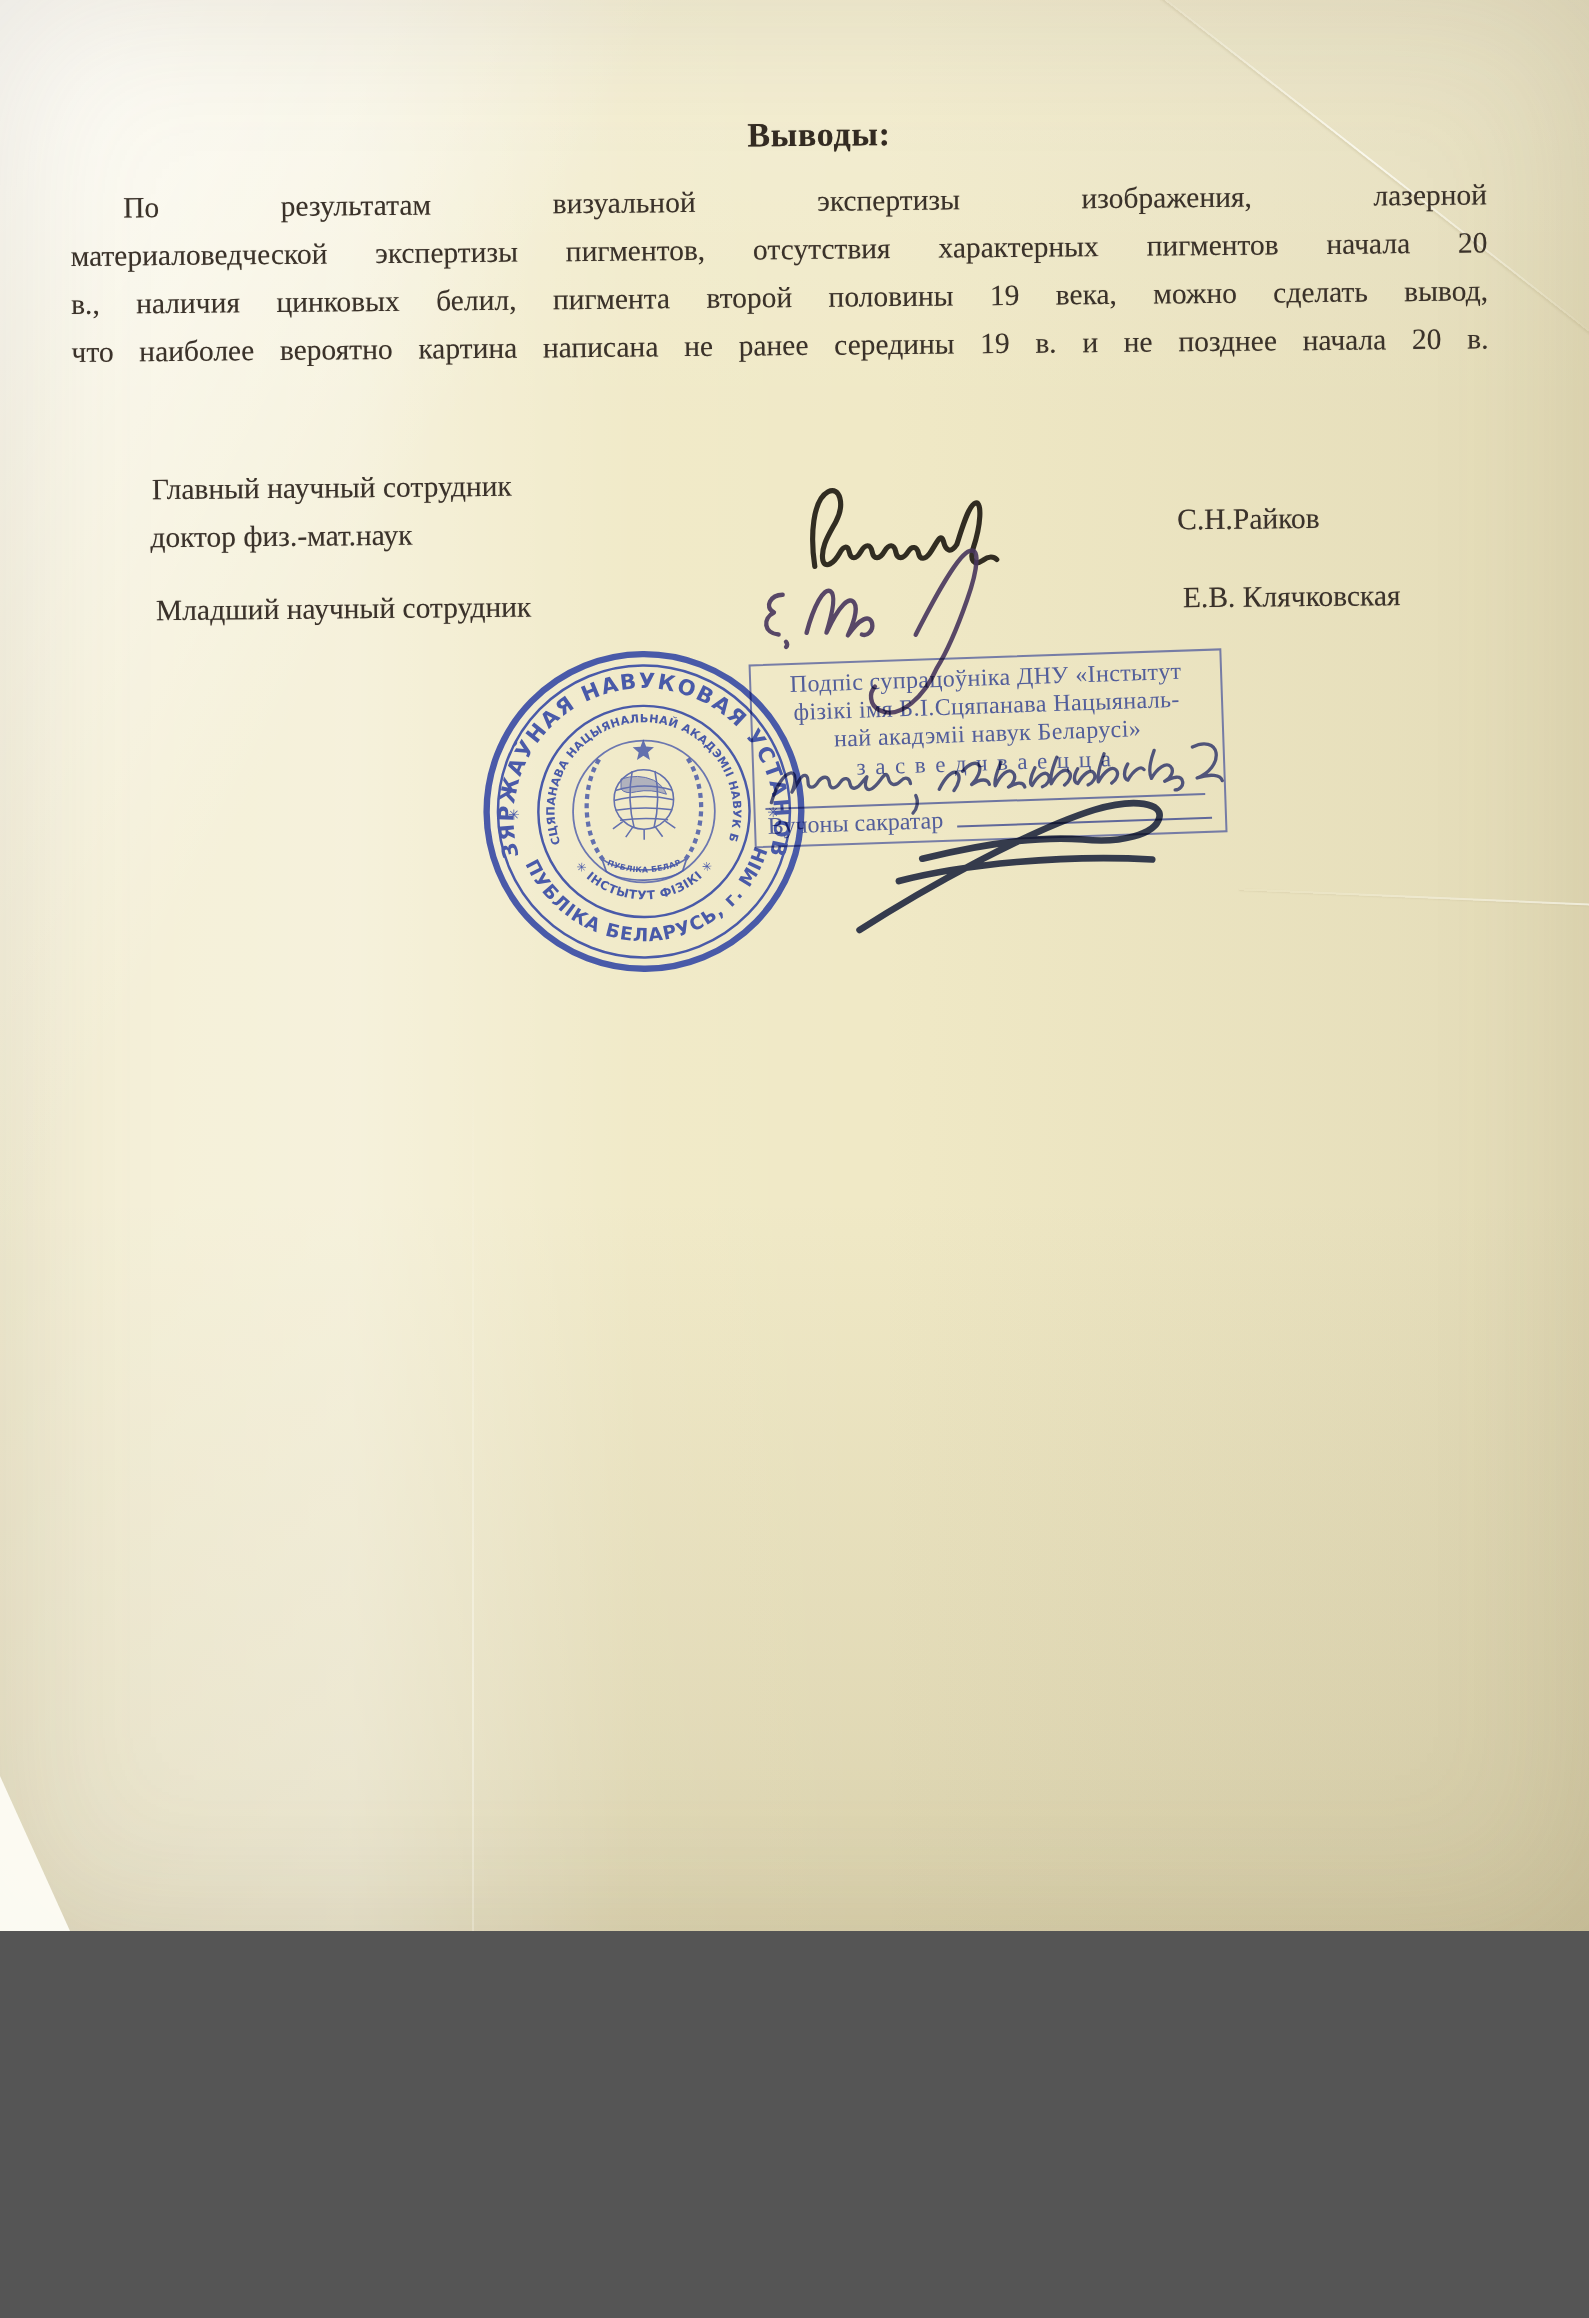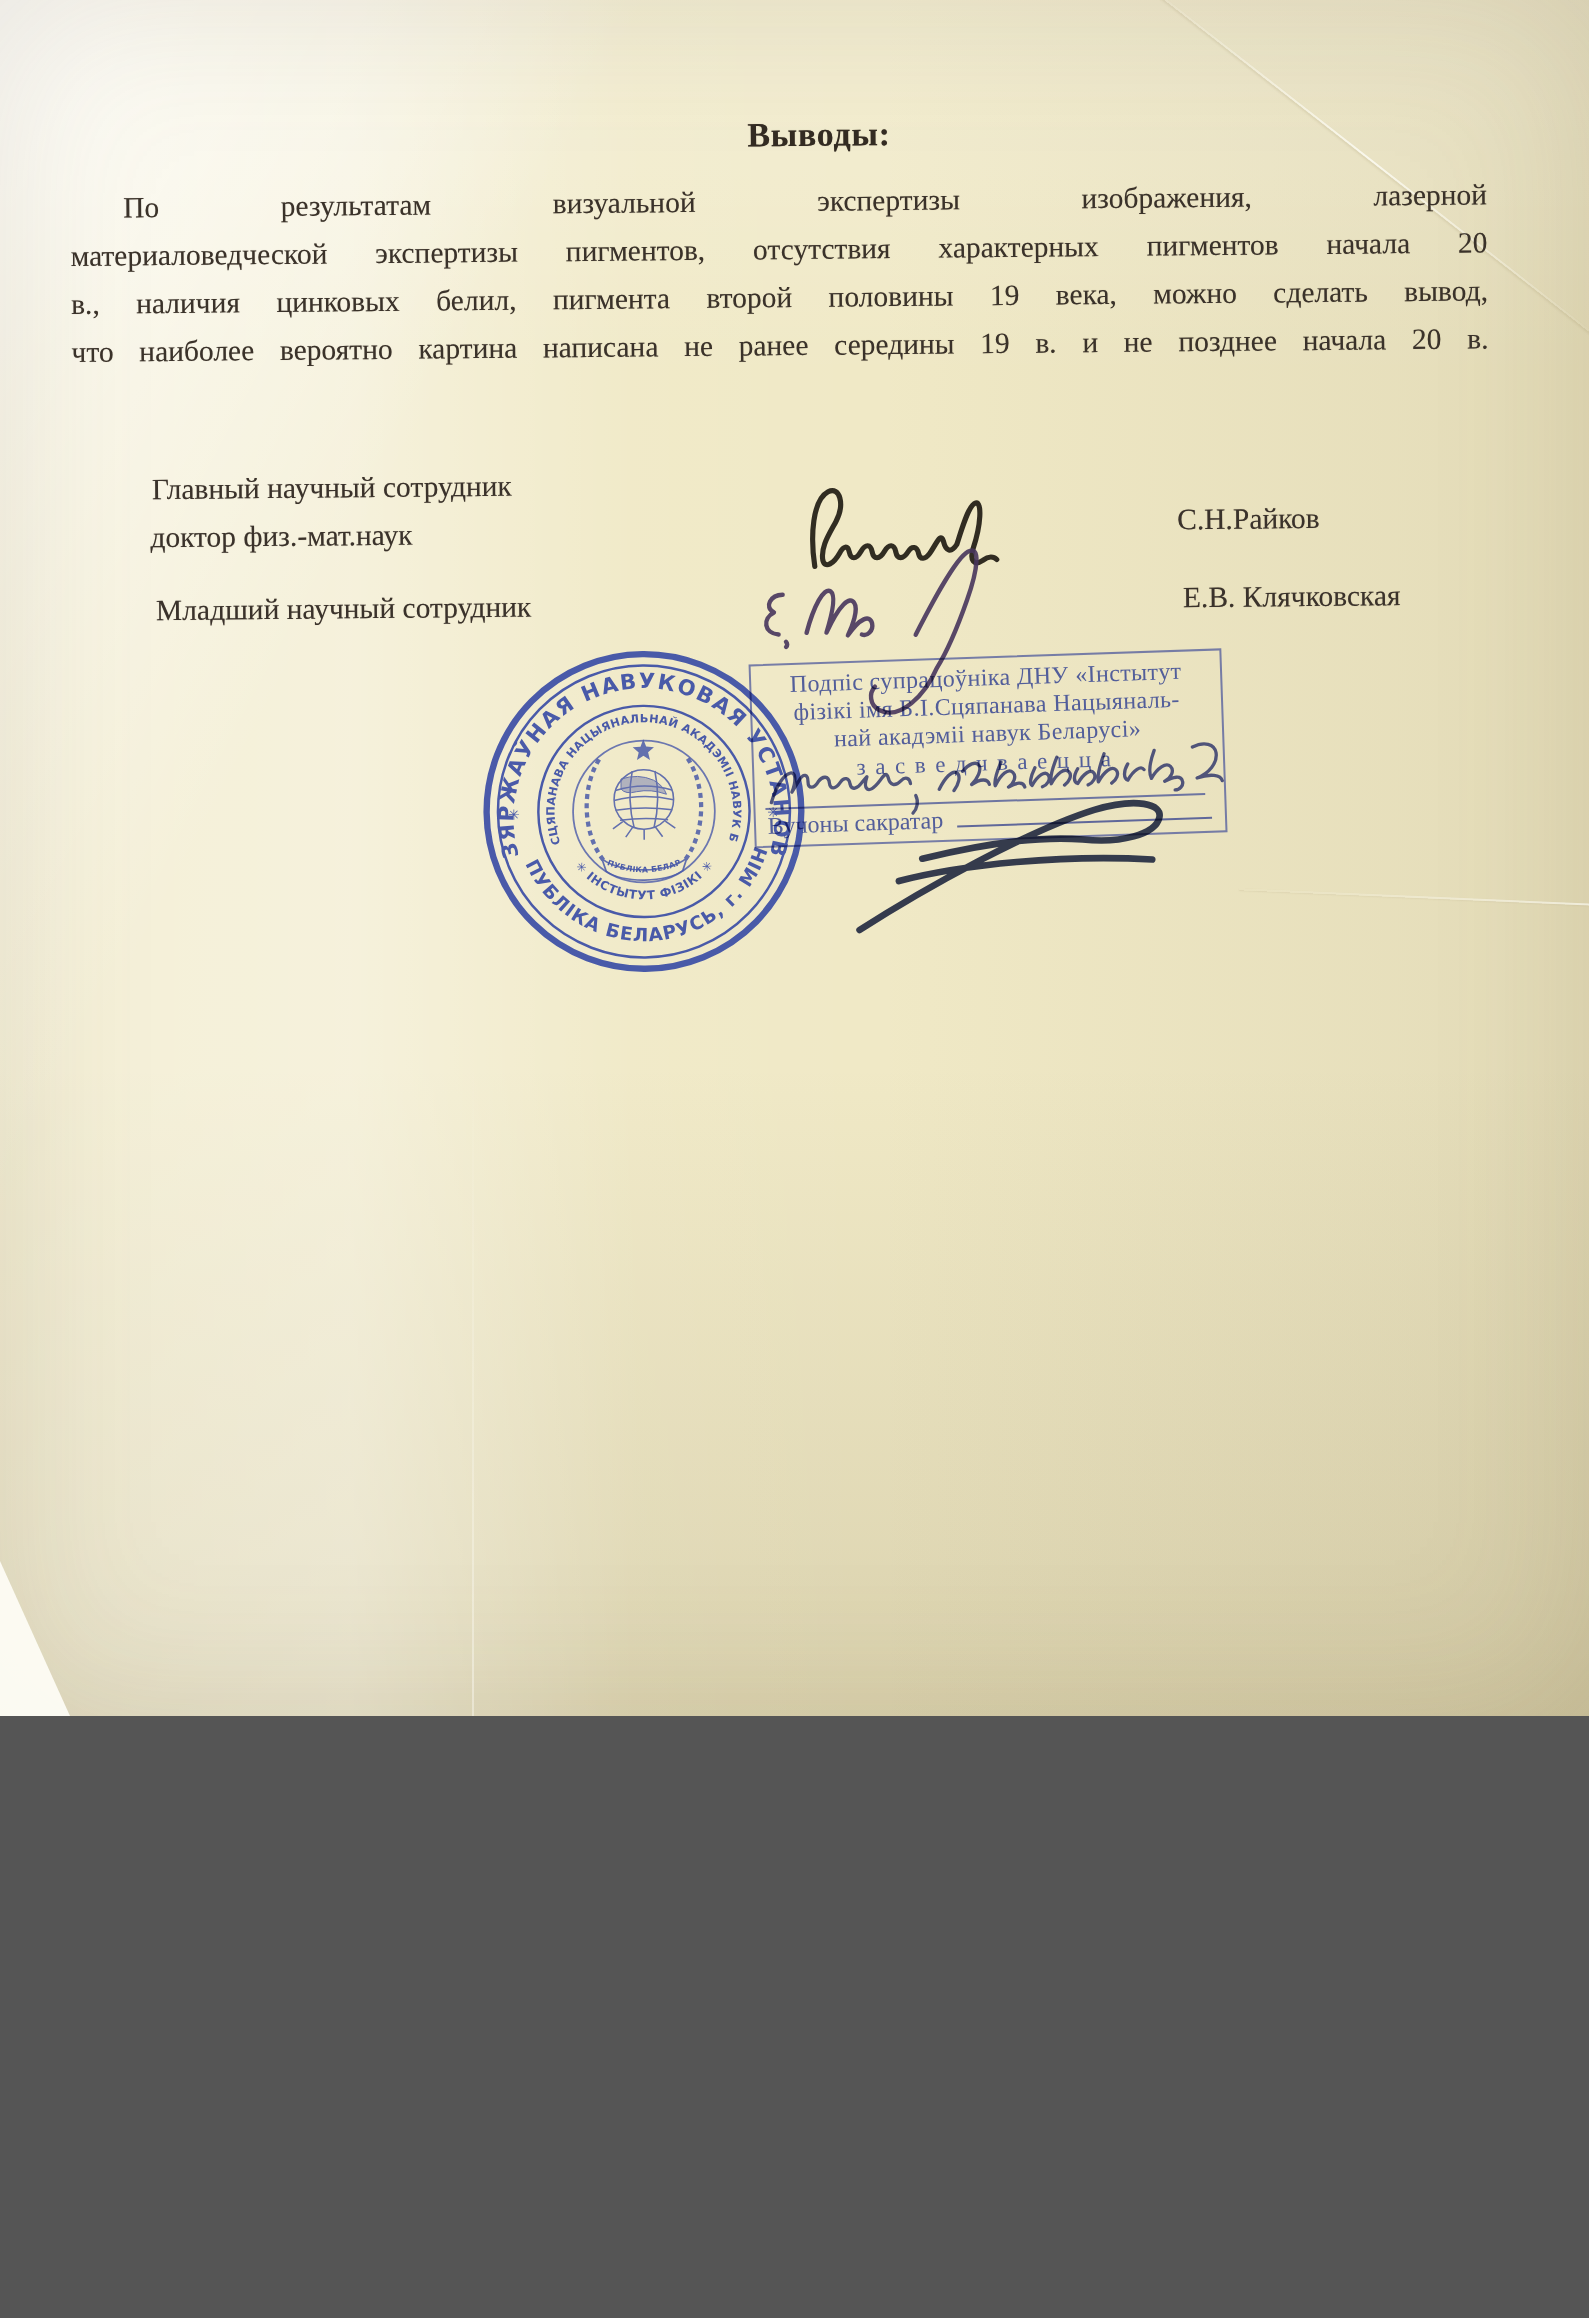--- a/index.html
+++ b/index.html
@@ -1,18 +1,18 @@
 <!DOCTYPE html>
 <html style="font-size:11.8px"><head>
 <meta charset="utf-8">
 <style>
   html,body{margin:0;padding:0;background:#555;}
   #page{
     position:relative;
-    width:1589px;height:1716px;
+    width:1589px;height:1931px;
     overflow:hidden;
     font-family:"Liberation Serif","DejaVu Serif",serif;
     background:
       linear-gradient(118deg, rgba(255,255,255,.95) 0%, rgba(255,255,255,.55) 9%, rgba(255,255,255,0) 26%),
       linear-gradient(to right, rgba(255,255,255,.30) 0%, rgba(255,255,255,.38) 22%, rgba(255,255,255,.05) 40%, rgba(0,0,0,0) 55%, rgba(110,95,55,.07) 88%, rgba(110,95,55,.10) 100%),
       linear-gradient(to bottom, rgba(255,255,255,.25) 0%, rgba(0,0,0,0) 22%, rgba(0,0,0,0) 62%, rgba(105,90,50,.10) 88%, rgba(105,90,50,.16) 100%),
       #f0e9c6;
     box-shadow: inset 0 0 162px rgba(120,100,55,.16);
   }
   .crease{position:absolute;pointer-events:none;}

